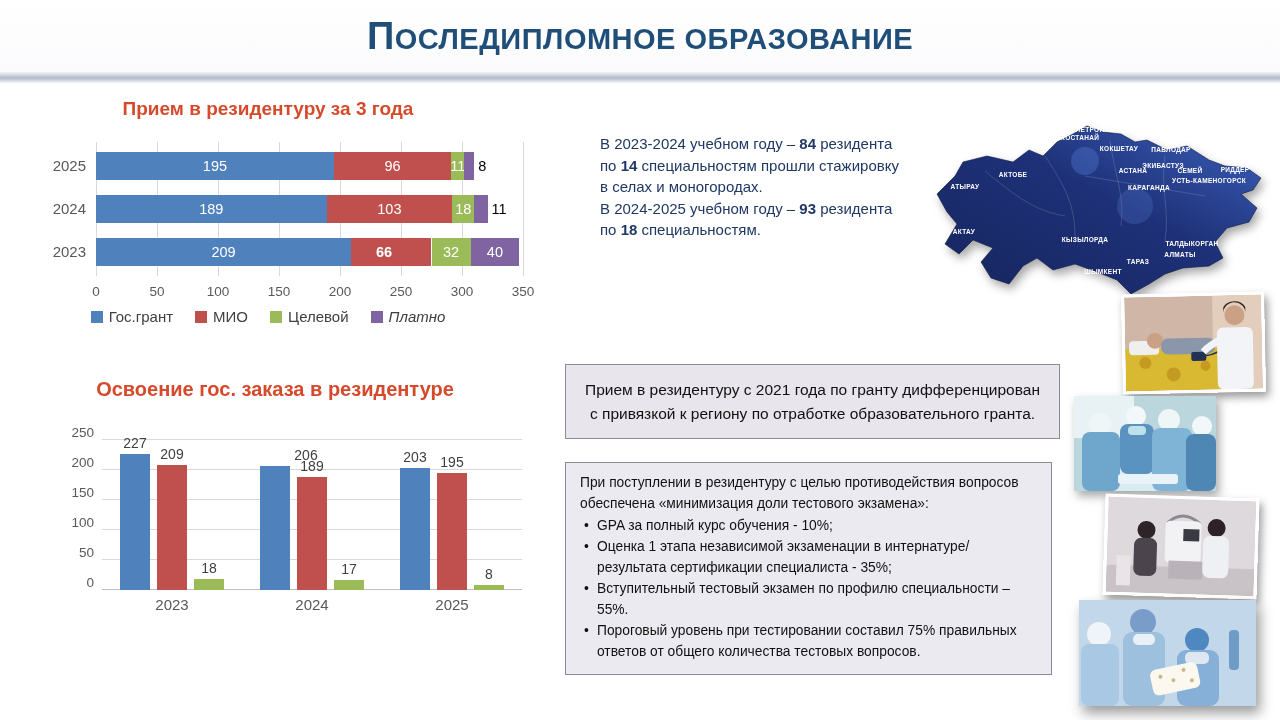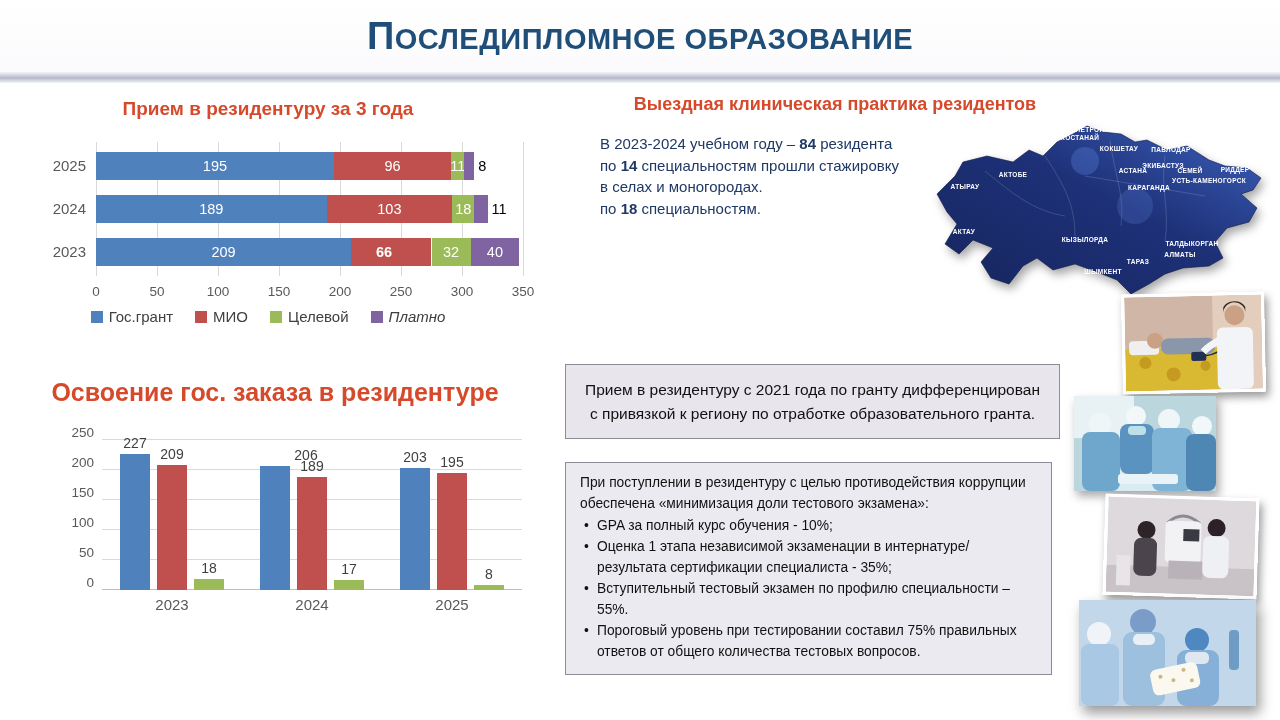--- a/index.html
+++ b/index.html
@@ -29,21 +29,21 @@
   .seg-label.out{color:#000;transform:translate(0,-50%);}
   .c1-ticks{position:absolute;left:56px;top:186px;width:427px;height:18px;}
   .tick-x{position:absolute;width:44px;margin-left:-22px;text-align:center;font-size:13.5px;color:#595959;}
   .legend{position:absolute;display:flex;justify-content:center;gap:22px;align-items:center;}
   .c1-legend{left:0;top:210px;width:456px;}
   .legend-item{display:flex;align-items:center;gap:6px;font-size:15px;color:#404040;}
   .legend-swatch{width:12px;height:12px;display:inline-block;}
 
   
   .c2{position:absolute;left:40px;top:378px;width:490px;height:290px;}
-  .c2 .chart-title{position:absolute;left:0;top:0;width:470px;font-size:25px;}
+  .c2 .chart-title{position:absolute;left:0;top:0;width:470px;font-size:20px;}
   .c2-plot{position:absolute;left:62px;top:62px;width:420px;height:150px;}
   .gridline-h{position:absolute;left:0;right:0;height:1px;background:#d9d9d9;}
   .baseline{position:absolute;left:0;right:0;bottom:0;height:1px;background:#bfbfbf;}
   .tick-y{position:absolute;left:-40px;width:32px;text-align:right;font-size:13.5px;color:#595959;margin-top:-8px;}
   .vbar{position:absolute;bottom:0;}
   .vbar-label{position:absolute;transform:translate(-50%,0);font-size:14px;color:#404040;white-space:nowrap;}
   .c2-cats{position:absolute;left:62px;top:218px;width:420px;}
   .cat-x{position:absolute;transform:translateX(-50%);font-size:15px;color:#595959;}
   .c2-legend{left:0;top:252px;width:470px;}
 
@@ -200,25 +200,25 @@
         <div class="vbar" style="left: 372px; width: 30px; height: 4.8px; background: rgb(155, 187, 89);"></div>
         <div class="vbar-label" style="left: 387px; bottom: 7.8px;">8</div>
       </div>
     <div class="c2-cats" id="c2-cats">
         <div class="cat-x" style="left: 70px;">2023</div>
         <div class="cat-x" style="left: 210px;">2024</div>
         <div class="cat-x" style="left: 350px;">2025</div>
       </div>
   </div>
 
-  <div class="heading2">Выездная клиническая практика резидентов</div>
   <div class="practice" id="practice-text">
       <div class=""><span>В 2023-2024 учебном году – </span><b>84</b><span> резидента</span></div>
       <div class=""><span>по </span><b>14</b><span> специальностям прошли стажировку</span></div>
       <div class=""><span>в селах и моногородах.</span></div>
+      <div class=""><span>В 2024-2025 учебном году – </span><b>93</b><span> резидента</span></div>
       <div class=""><span>по </span><b>18</b><span> специальностям.</span></div>
     </div>
 
   <div class="map">
     <svg width="348" height="182" viewBox="0 0 348 182">
       <defs>
         <linearGradient id="kzgrad" x1="0" y1="1" x2="1" y2="0">
           <stop offset="0" stop-color="#16255e"></stop>
           <stop offset="0.55" stop-color="#1e3178"></stop>
           <stop offset="1" stop-color="#3c61bd"></stop>
@@ -256,21 +256,21 @@
         <div class="map-city" style="left: 267px; top: 127px;">ТАЛДЫКОРГАН</div>
         <div class="map-city" style="left: 255px; top: 138px;">АЛМАТЫ</div>
         <div class="map-city" style="left: 213px; top: 145px;">ТАРАЗ</div>
         <div class="map-city" style="left: 178px; top: 155px;">ШЫМКЕНТ</div>
       </div>
   </div>
 
   <div class="box box-grant">Прием в резидентуру с 2021 года по гранту дифференцирован с привязкой к региону по отработке образовательного гранта.</div>
 
   <div class="box box-anti">
-    <div>При поступлении в резидентуру с целью противодействия коррупции обеспечена «минимизация доли тестового экзамена»:</div>
+    <div>При поступлении в резидентуру с целью противодействия вопросов обеспечена «минимизация доли тестового экзамена»:</div>
     <ul id="anti-bullets">
         <li>GPA за полный курс обучения - 10%;</li>
         <li>Оценка 1 этапа независимой экзаменации в интернатуре/ результата сертификации специалиста - 35%;</li>
         <li>Вступительный тестовый экзамен по профилю специальности – 55%.</li>
         <li>Пороговый уровень при тестировании составил 75% правильных ответов от общего количества тестовых вопросов.</li>
       </ul>
   </div>
 
   <div class="photo photo1">
     <svg width="137" height="94" viewBox="0 0 137 94">

